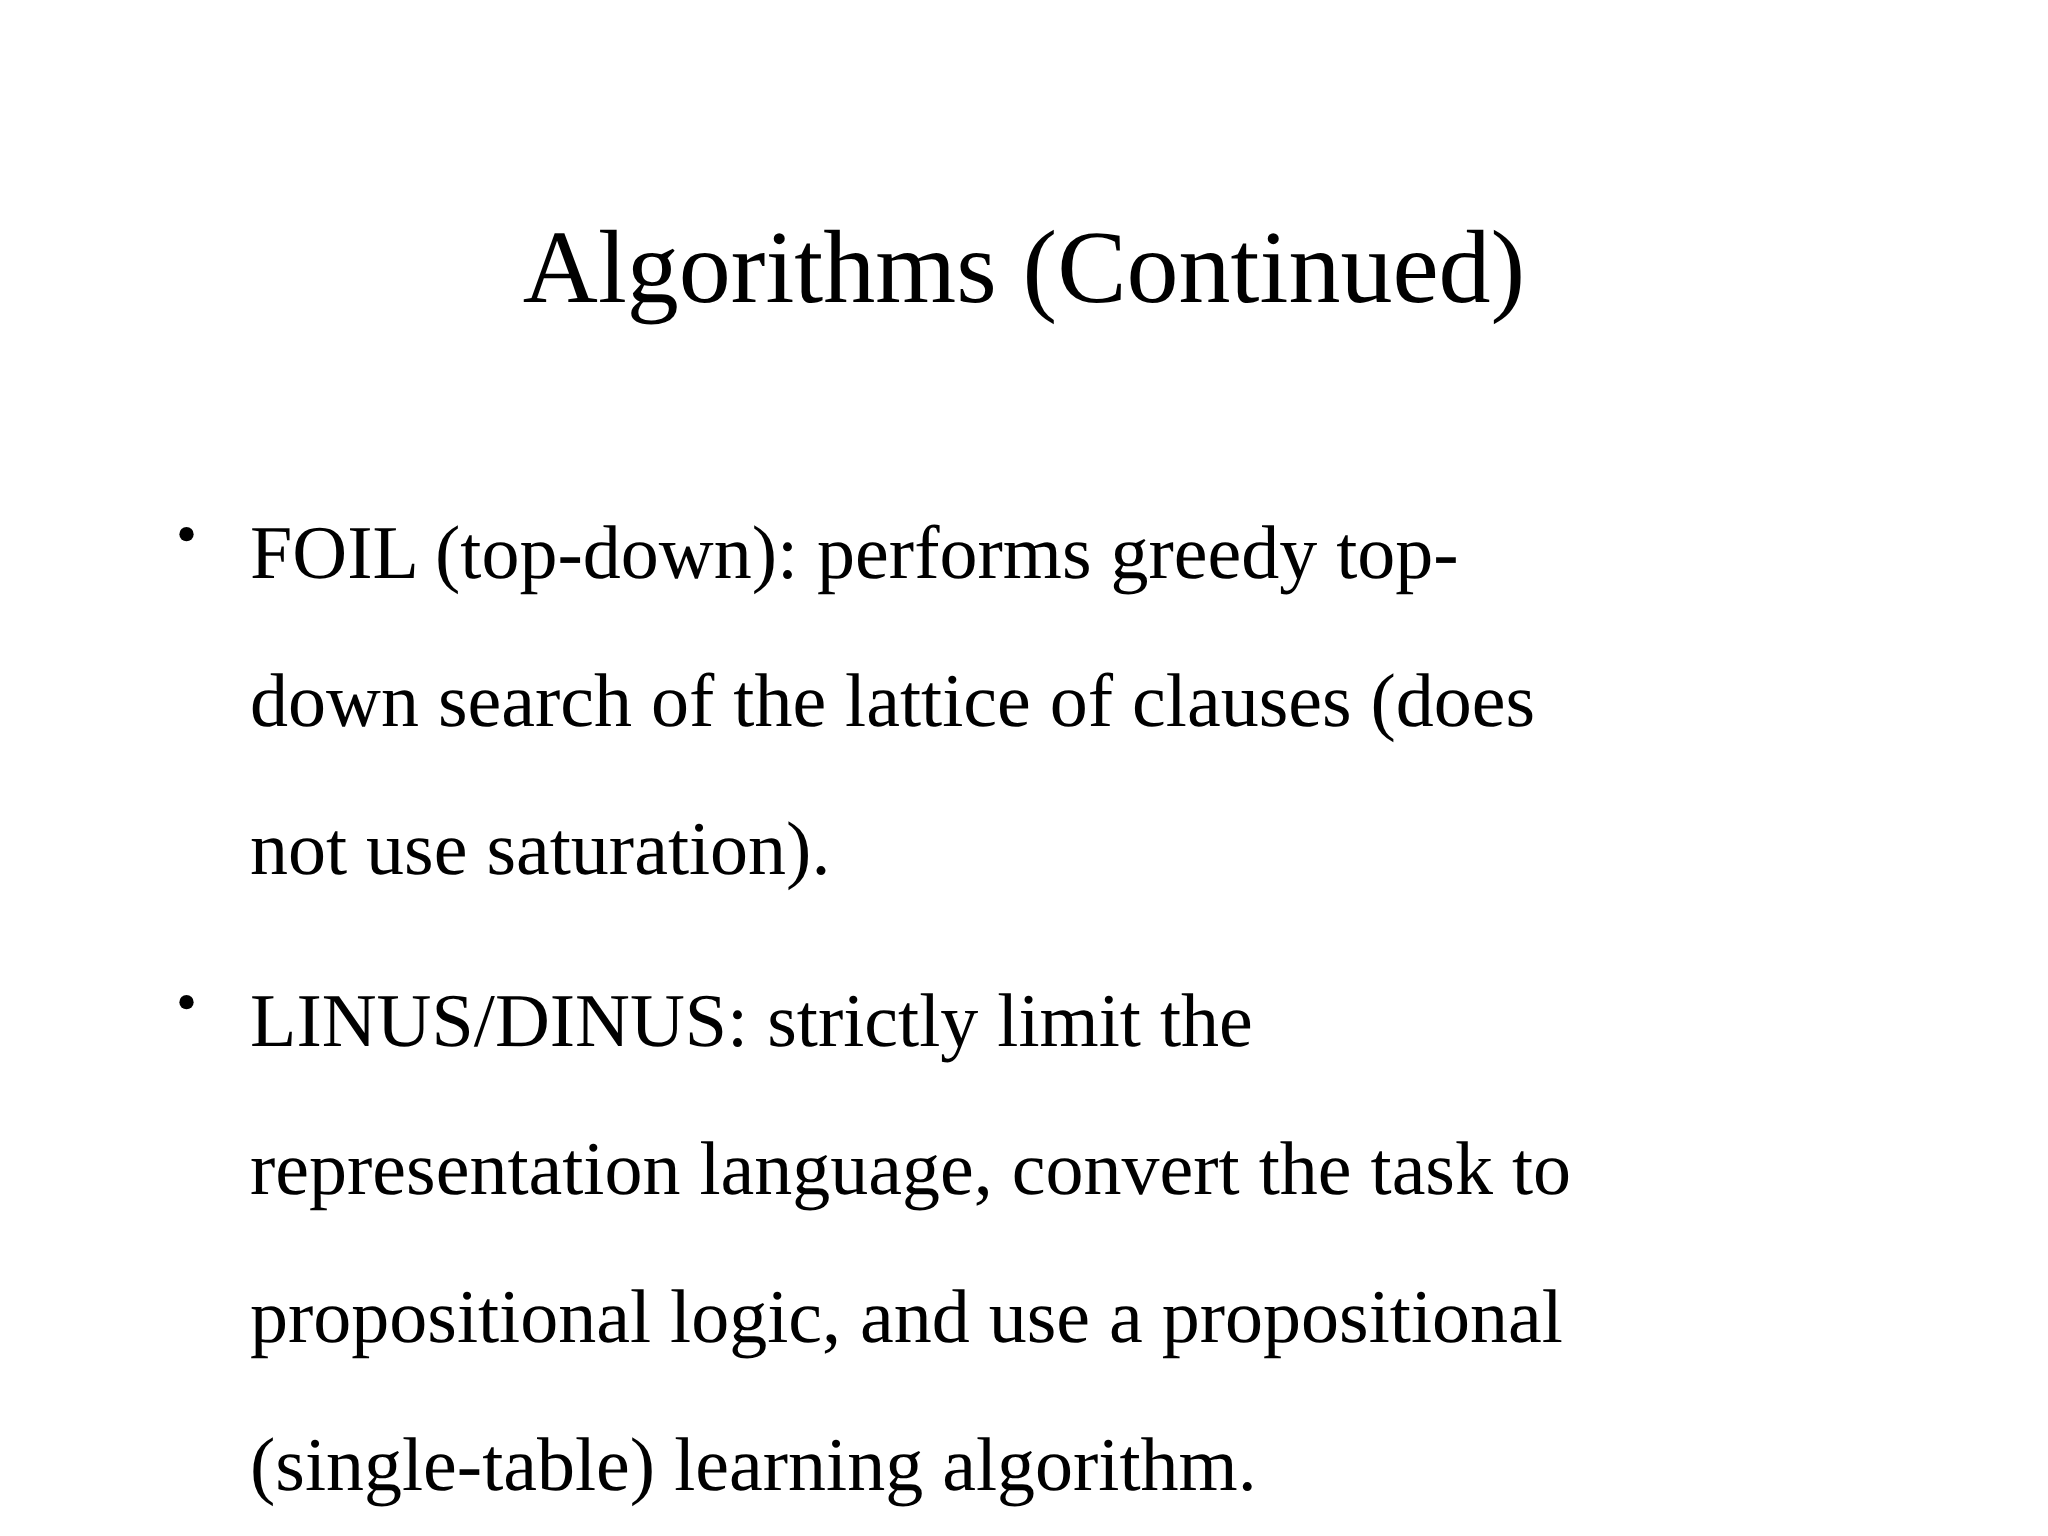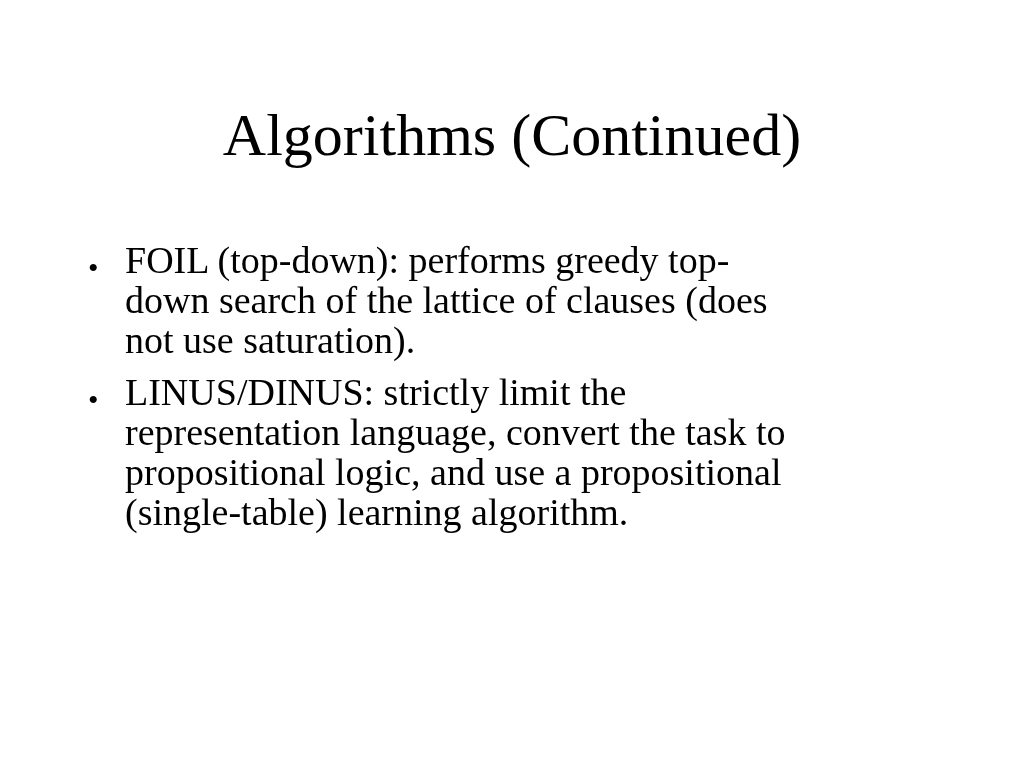--- a/index.html
+++ b/index.html
@@ -13,21 +13,21 @@
     height: 768px;
     background: #ffffff;
     overflow: hidden;
     font-family: "Liberation Serif", "DejaVu Serif", serif;
     color: #000000;
   }
   .title {
     margin: 0;
     padding-top: 102px;
     text-align: center;
-    font-size: 60px;
+    font-size: 52px;
     font-weight: 400;
     line-height: 66px;
     letter-spacing: 0px;
   }
   .bullets {
     list-style: none;
     margin: 72px 0 0 0;
     padding: 0 60px 0 88px;
   }
   .bullet-item {
@@ -37,21 +37,21 @@
   }
   .bullet-marker {
     flex: 0 0 37px;
     font-size: 30px;
     line-height: 55px;
   }
   .bullet-text {
     flex: 1 1 auto;
     max-width: 800px;
     font-size: 38px;
-    line-height: 40px;
+    line-height: 74px;
     white-space: pre-line;
   }
 </style>
 </head>
 <body>
 
 <div class="slide">
   <h1 class="title">Algorithms (Continued)</h1>
 
   <ul class="bullets">

